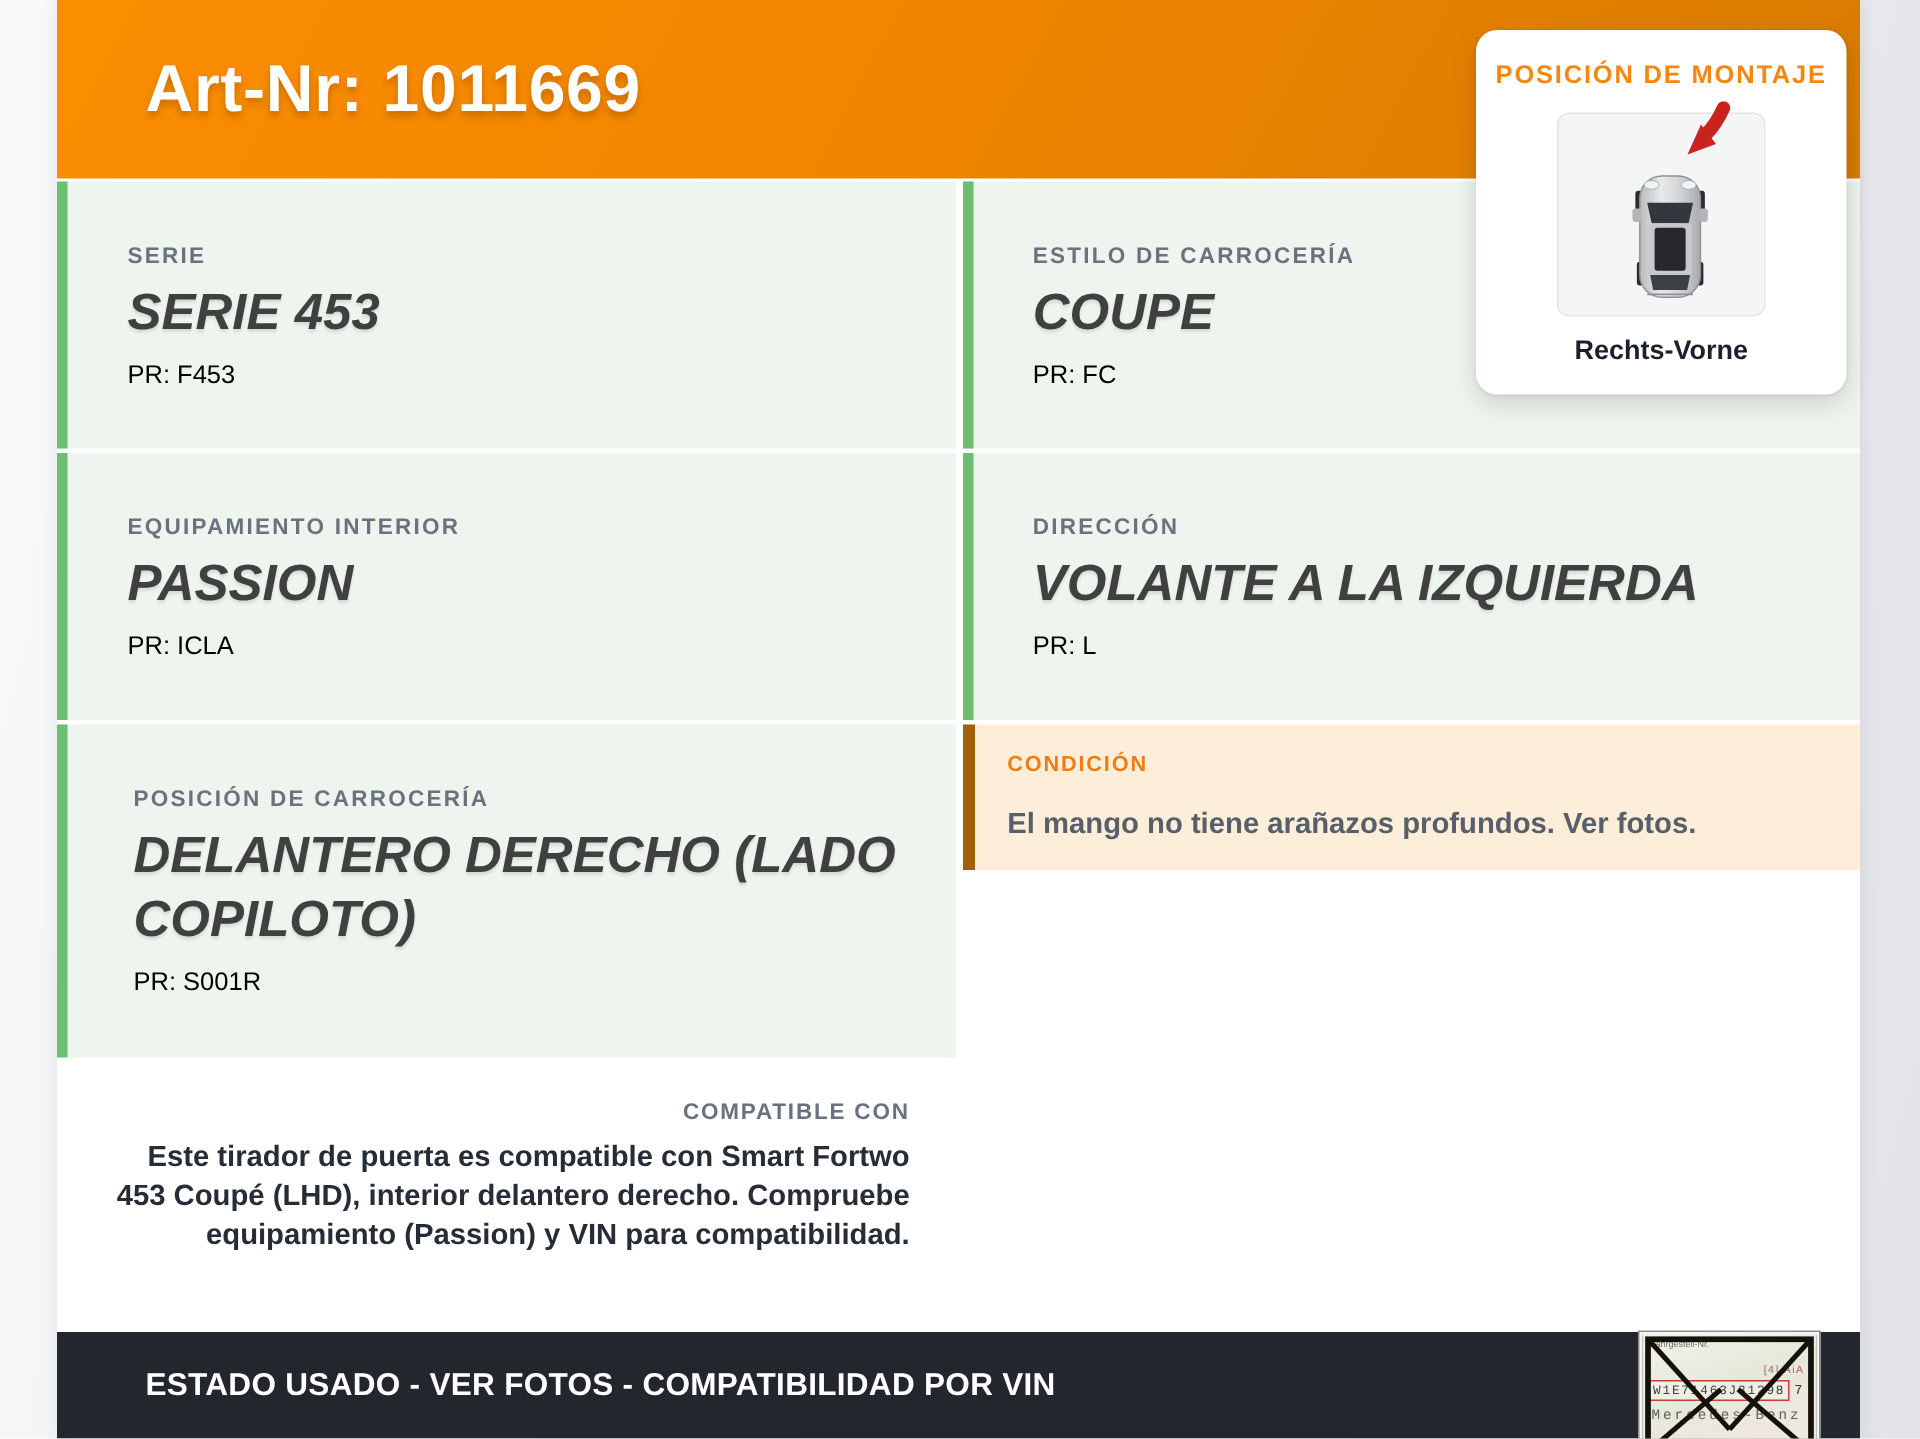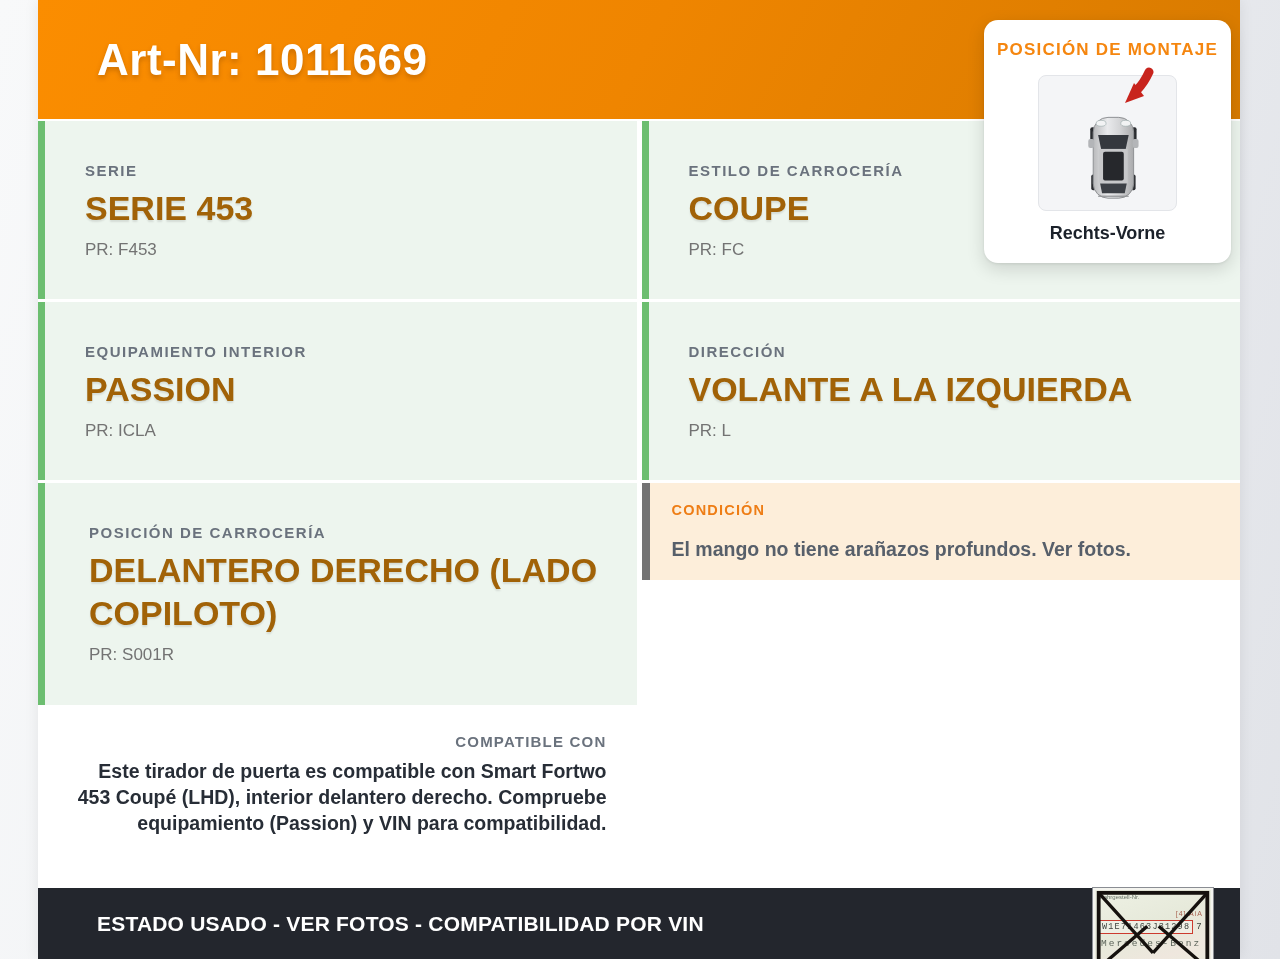--- a/index.html
+++ b/index.html
@@ -27,27 +27,27 @@
   .grid { display:flex; gap:5px; margin-top:2px; }
   .col { flex:1; display:flex; flex-direction:column; }
   .card {
     background:#edf5ee; border-left:7px solid #6cbe70;
     padding:41px 30px 0 44px; margin-bottom:3px;
   }
   .card.h178 { height:178px;padding-left:40px; }
   .card.h222 { height:222px; }
   .f-label { font-size:15px; font-weight:bold; color:#6a727d; letter-spacing:1.5px; }
   .f-value {
-    font-size:34px; font-weight:bold; color:#a16207; line-height:1.27;
-    margin-top:8px; text-shadow:0 2px 2px rgba(0,0,0,0.10); max-width:560px;
-  }
-  .f-pr { font-size:17px; color:#737373; margin-top:10px; }
+    font-size:34px; font-weight:bold; color:#404040; line-height:1.27;
+    margin-top:8px; text-shadow:0 2px 2px rgba(0,0,0,0.10); max-width:560px;font-style:italic;
+  }
+  .f-pr { font-size:17px; color:#000000; margin-top:10px; }
   
   .condition {
-    background:#fdeeda; border-left:8px solid #737373;
+    background:#fdeeda; border-left:8px solid #a16207;
     height:97px; padding:19px 24px 0 22px;
   }
   .condition-label { font-size:14.5px; font-weight:bold; color:#ee7d15; letter-spacing:1.2px; }
   .condition-text { font-size:19.5px; font-weight:bold; color:#575f6a; margin-top:20px; }
   
   .compat { height:167px; padding:25px 30px 0 26px; background:#ffffff;text-align:right; }
   .compat-label { font-size:15px; font-weight:bold; color:#6a727d; letter-spacing:1.2px; }
   .compat-text {
     font-size:19.5px; font-weight:bold; color:#272d36;
     line-height:1.33; margin-top:9px; max-width:552px;

